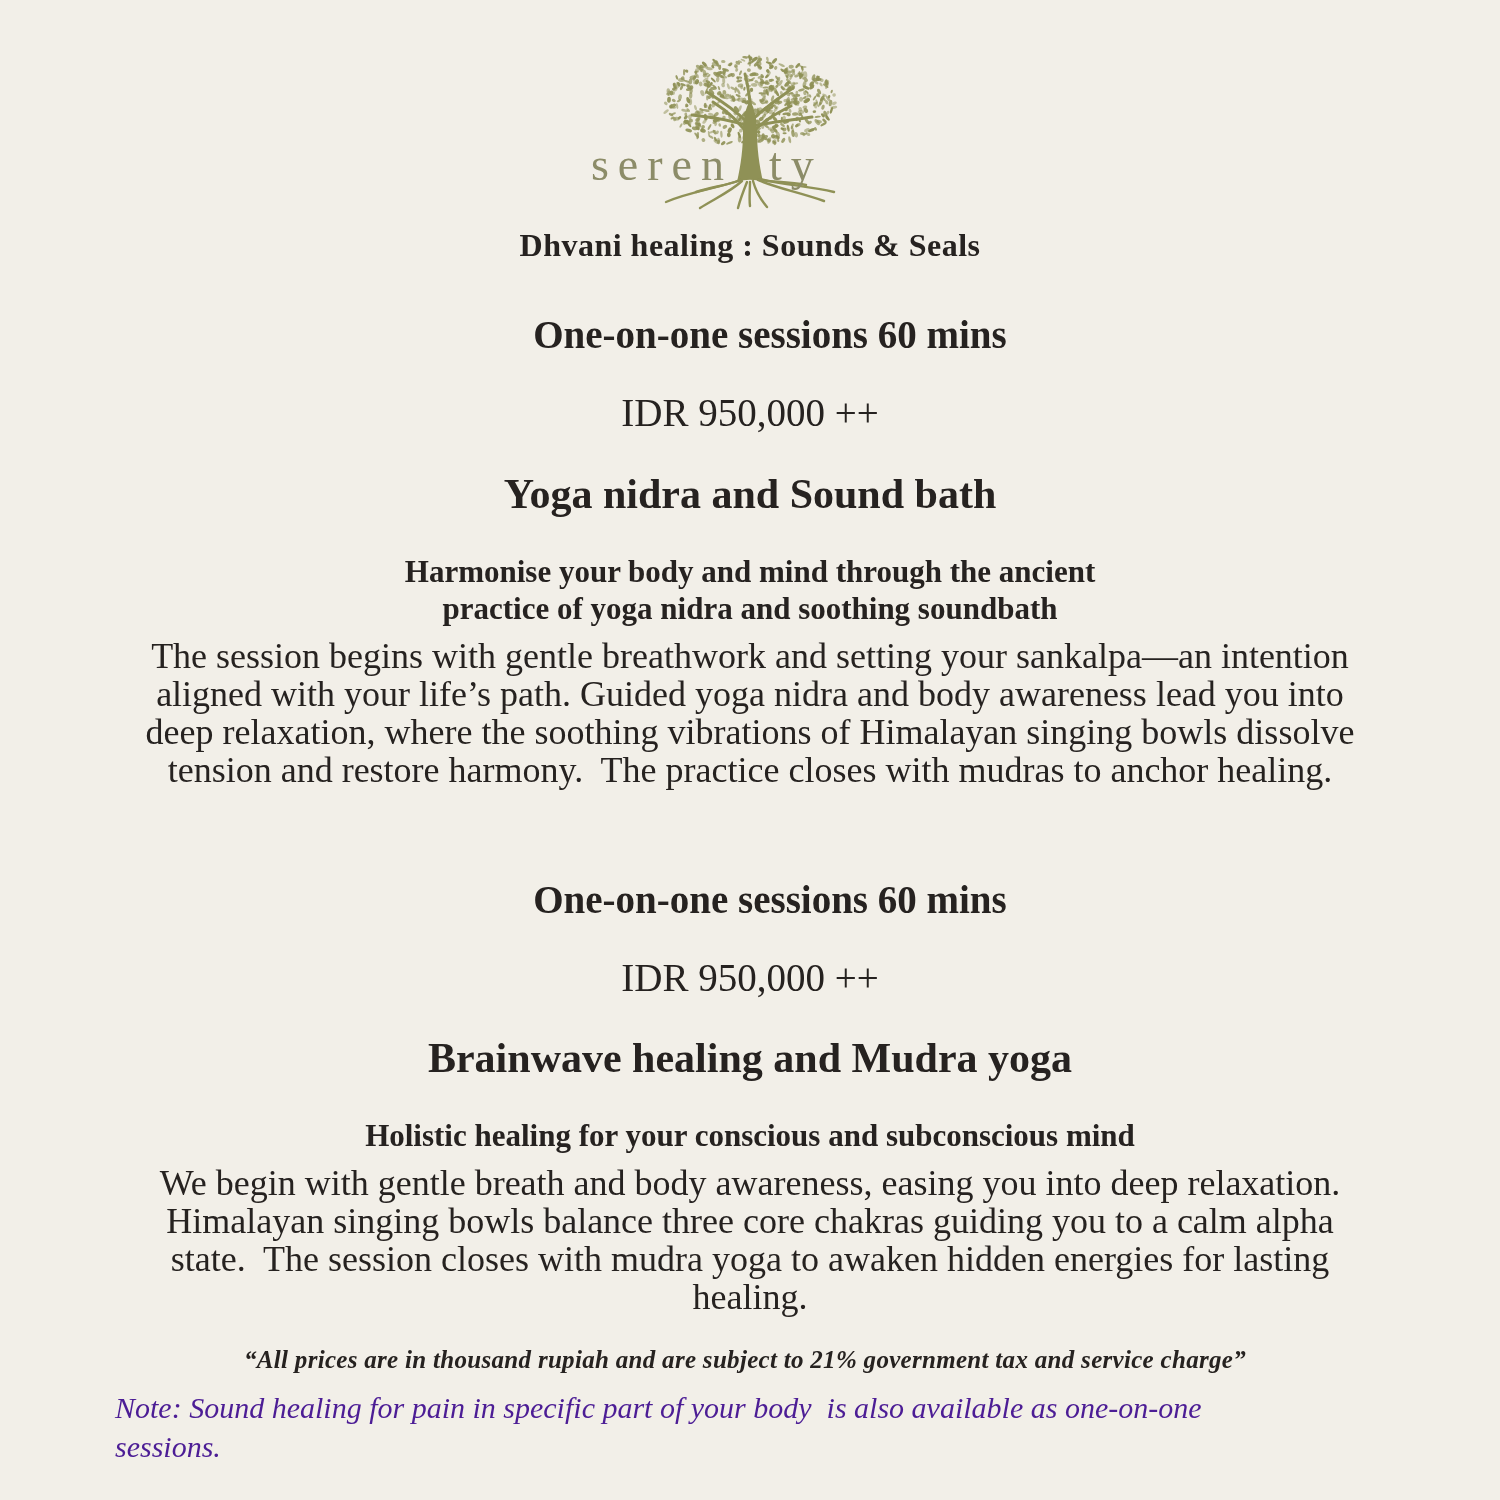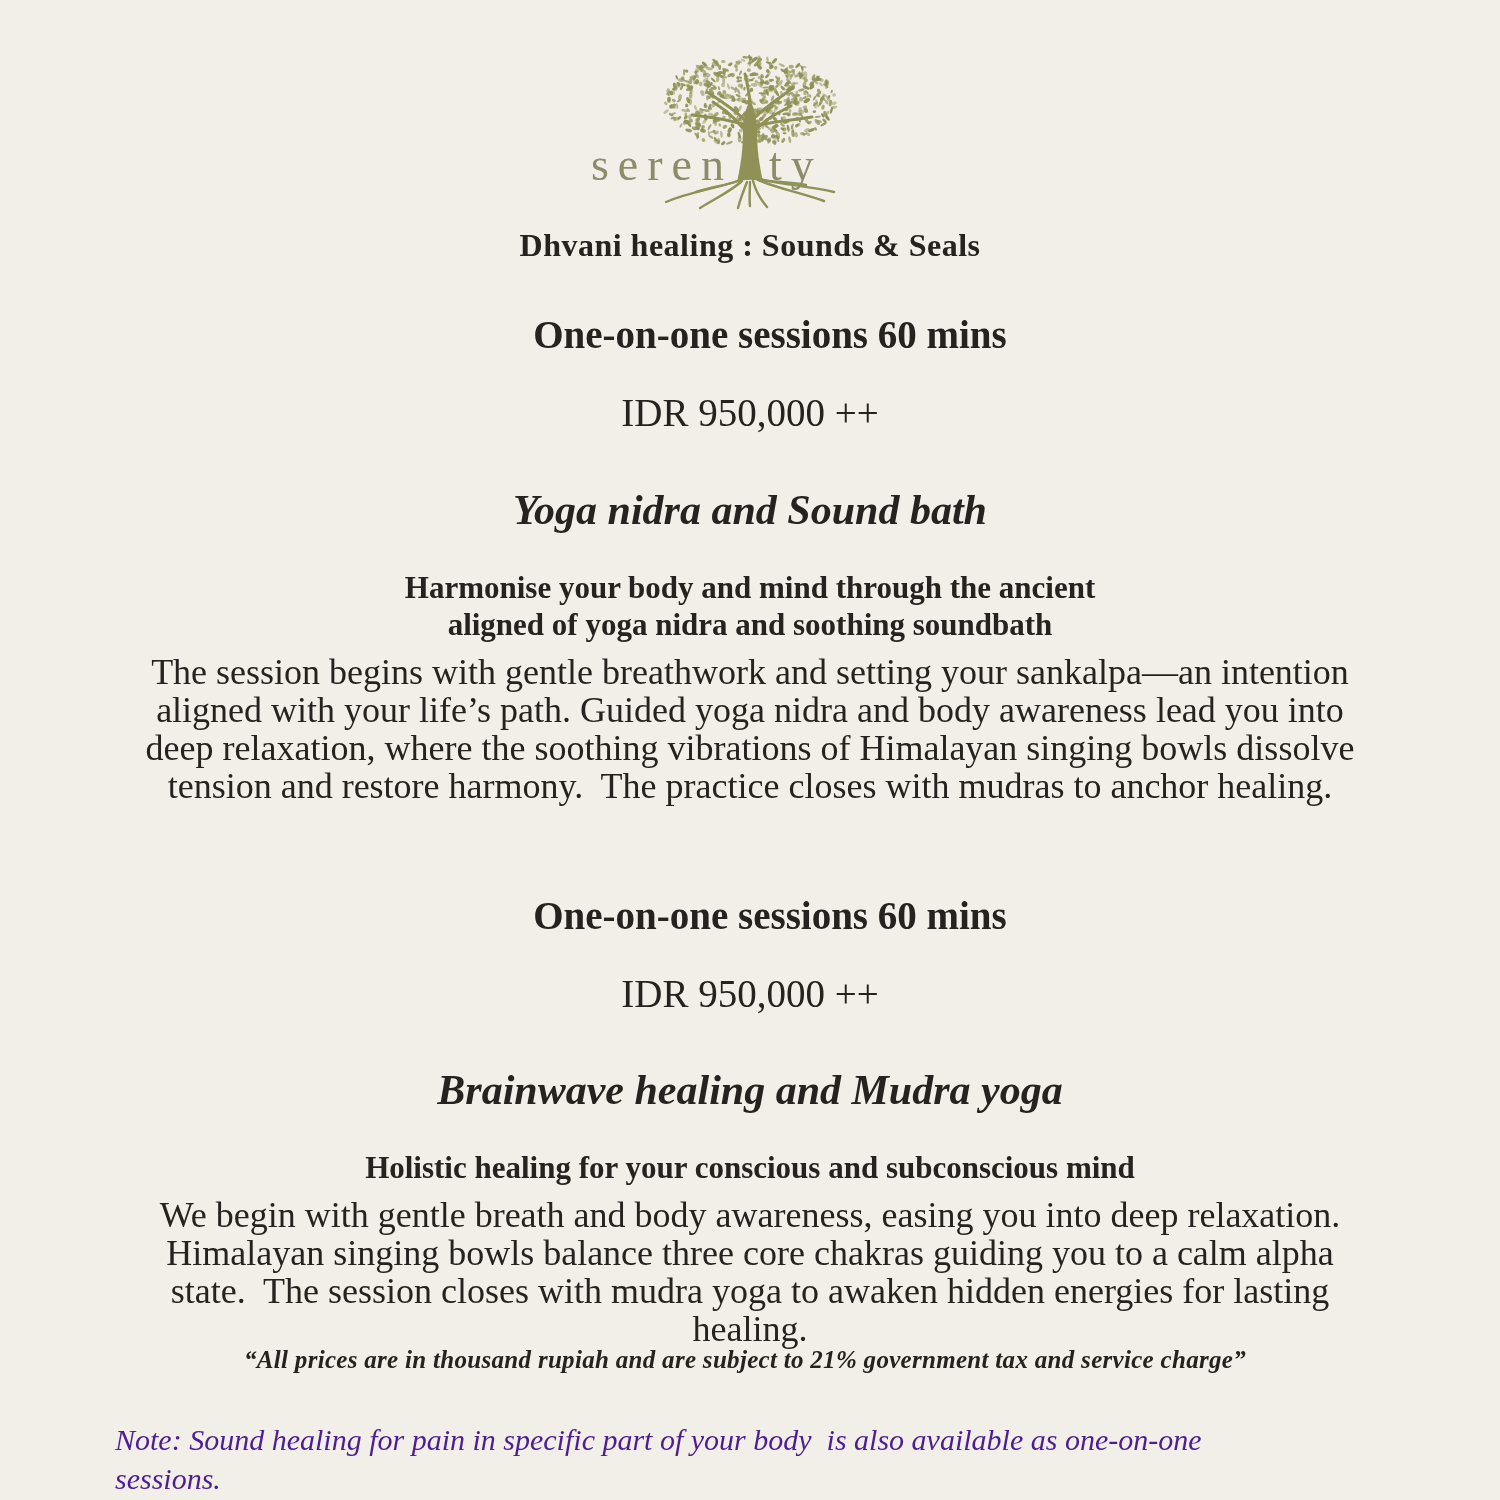--- a/index.html
+++ b/index.html
@@ -49,24 +49,23 @@
   .title {
     margin: 42px 0 0 0;
     font-size: 32px;
     font-weight: bold;
     letter-spacing: 0.5px;
   }
   .session-block { margin-top: 46px; line-height: 1.28; }
   .session-name { font-size: 39px; font-weight: bold; margin-left: 40px; }
   .session-price { font-size: 39px; font-weight: normal; margin-top: 28px; }
   .service-heading {
-    margin-top: 48px;
+    margin-top: 32px;
     font-size: 42px;
     font-weight: bold;
-    font-style: italic;
   }
   .service-subtitle {
     margin-top: 20px;
     font-size: 31px;
     font-weight: bold;
     line-height: 37px;
   }
   .service-description {
     margin-top: 10px;
     font-size: 36px;
@@ -684,21 +683,21 @@
   <h1 class="title">Dhvani healing : Sounds &amp; Seals</h1>
 
   <section>
     <div class="session-block">
       <div class="session-name">One-on-one sessions 60 mins</div>
       <div class="session-price">IDR 950,000 ++</div>
     </div>
     <h2 class="service-heading">Yoga nidra and Sound bath</h2>
     <div class="service-subtitle">
       <div>Harmonise your body and mind through the ancient</div>
-      <div>aligned of yoga nidra and soothing soundbath</div>
+      <div>practice of yoga nidra and soothing soundbath</div>
     </div>
     <div class="service-description">
       <div>The session begins with gentle breathwork and setting your sankalpa—an intention</div>
       <div>aligned with your life’s path. Guided yoga nidra and body awareness lead you into</div>
       <div>deep relaxation, where the soothing vibrations of Himalayan singing bowls dissolve</div>
       <div>tension and restore harmony.  The practice closes with mudras to anchor healing.</div>
     </div>
   </section>
 
   <section>

